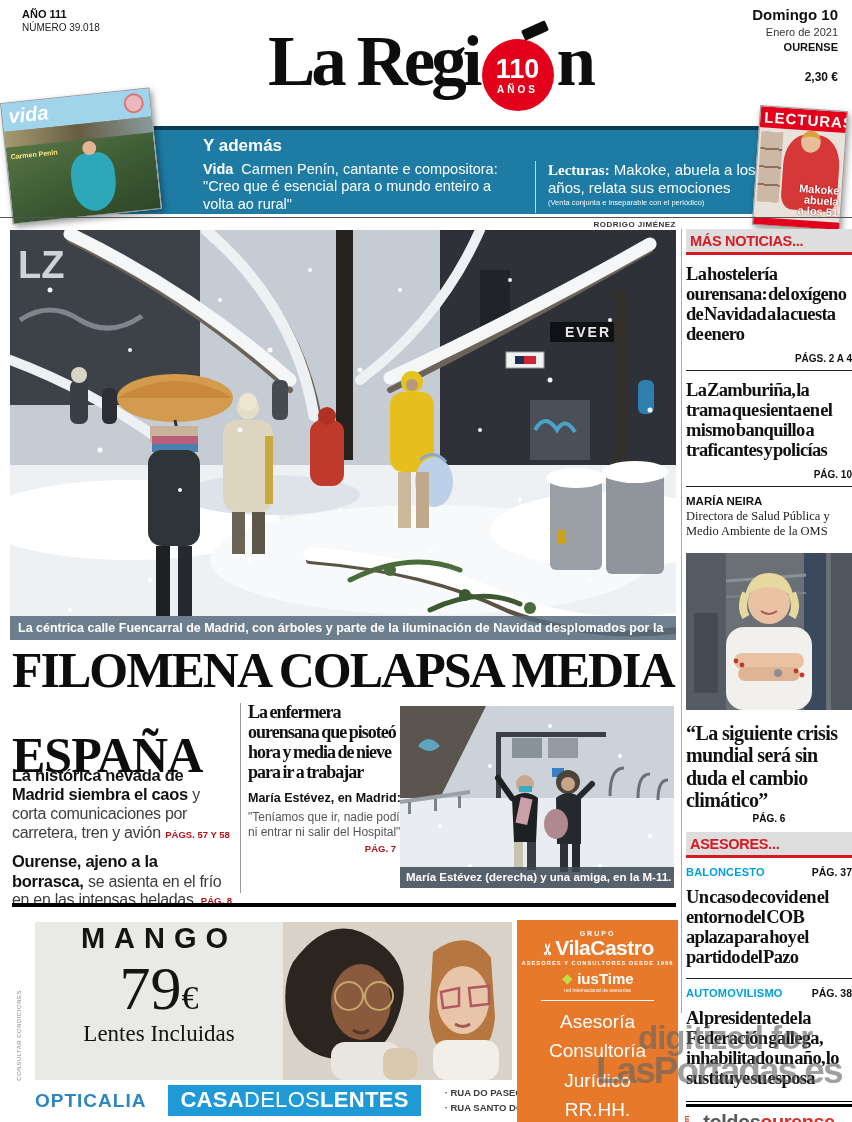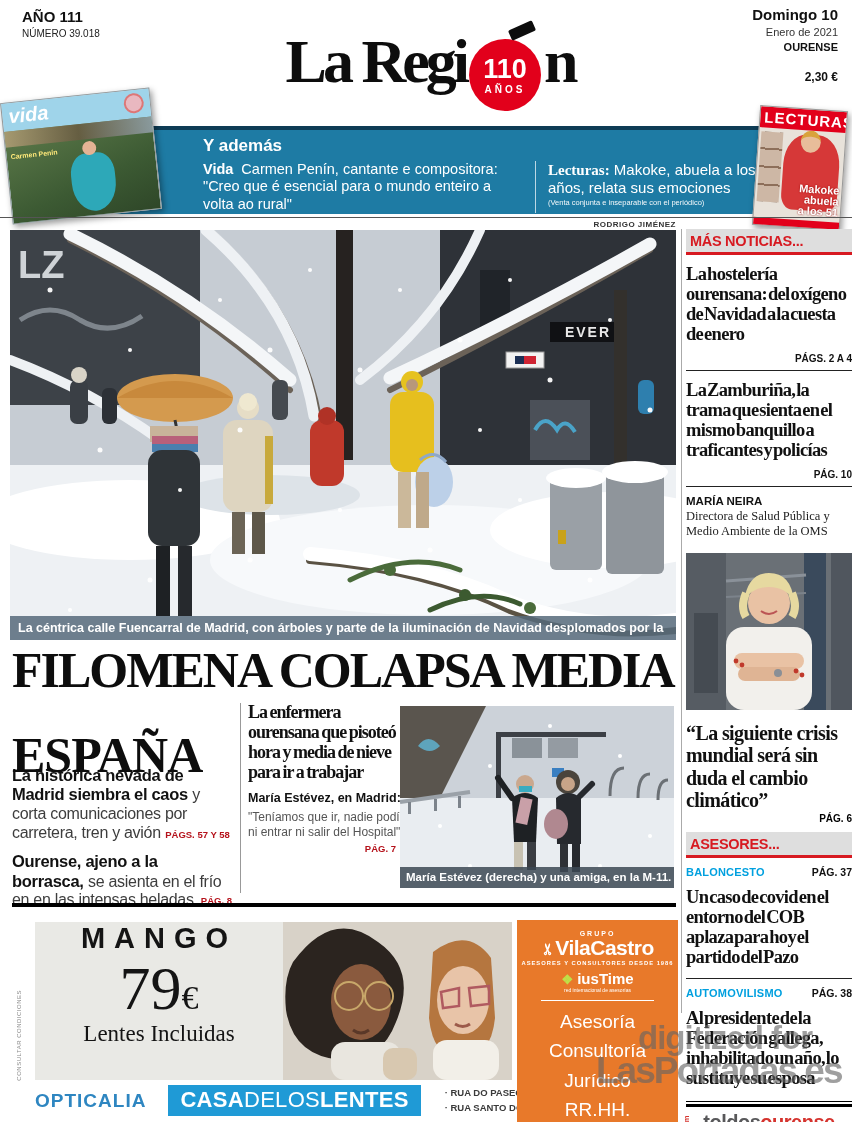--- a/index.html
+++ b/index.html
@@ -1,25 +1,25 @@
 <!DOCTYPE html>
 <html><head>
 <meta charset="utf-8">
 <style>
   * { margin:0; padding:0; box-sizing:border-box; }
   body { background:#777; font-family:"Liberation Sans", sans-serif; }
   #page { position:relative; width:852px; height:1122px; background:#fff; overflow:hidden; margin:0 auto; }
 
   
   .hdr-left { position:absolute; left:22px; top:7px; line-height:1.3; }
-  .hdr-left .b1 { font-size:15px; font-weight:800; color:#111; }
+  .hdr-left .b1 { font-size:11px; font-weight:800; color:#111; }
   .hdr-left .b2 { font-size:10px; color:#222; }
   .masthead { position:absolute; left:110px; top:0; width:640px; height:122px;
               display:flex; align-items:center; justify-content:center; }
-  .masthead .mh-txt { font-family:"Liberation Serif", serif; font-weight:700; font-size:62px;
+  .masthead .mh-txt { font-family:"Liberation Serif", serif; font-weight:700; font-size:71px;
               letter-spacing:-4px; color:#0d0d0d; line-height:1; }
   .mh-circle { position:relative; width:72px; height:72px; background:#e2001b; border-radius:50%;
               margin:0 3px; transform:translateY(14px); display:flex; flex-direction:column;
               align-items:center; justify-content:center; color:#fff; }
   .mh-circle .n110 { font-size:27px; font-weight:800; line-height:1; letter-spacing:0; }
   .mh-circle .anos { font-size:10px; font-weight:800; letter-spacing:3px; margin-top:1px; }
   .mh-accent { position:absolute; top:-14px; right:6px; width:26px; height:11px; background:#0d0d0d;
               transform:rotate(-24deg); border-radius:2px; }
   .hdr-right { position:absolute; right:14px; top:5px; text-align:right; line-height:1.35; }
   .hdr-right .day { font-size:15px; font-weight:800; color:#111; }
@@ -73,21 +73,21 @@
   .sb-redrule { height:3px; background:#d71a21; }
   .sb-h { font-family:"Liberation Serif", serif; font-weight:700; font-size:18.5px; line-height:1.08;
           letter-spacing:-.7px; word-spacing:-3px; color:#111; margin-top:10px; }
   .sb-page { text-align:right; font-size:10px; font-weight:800; color:#111; margin:8px 0 6px; }
   .sb-hr { border-top:1.5px solid #222; }
   .sb-name { font-size:11.5px; font-weight:800; color:#111; margin-top:8px; }
   .sb-role { font-family:"Liberation Serif", serif; font-size:12.5px; color:#222; line-height:1.2; margin-top:2px; }
   .sb-photo { width:166px; height:157px; margin-top:14px; }
   .sb-quote { font-family:"Liberation Serif", serif; font-weight:700; font-size:20px; line-height:1.12;
               letter-spacing:-.6px; color:#111; margin-top:8px; }
-  .sb-quote-page { text-align:right; font-size:10px; font-weight:800; margin:2px 0 8px; }
+  .sb-quote-page { text-align:center; font-size:10px; font-weight:800; margin:2px 0 8px; }
   .sb-sport-row { display:flex; justify-content:space-between; margin-top:8px; }
   .sb-cat { color:#00a0df; font-weight:800; font-size:11px; letter-spacing:.2px; }
   .sb-pg { color:#111; font-weight:800; font-size:10.5px; }
   .sb-dbl { border-top:1px solid #000; border-bottom:3px solid #000; height:6px; margin-top:12px; }
 
   
   .toldos { position:relative; height:98px; margin-top:4px; text-align:center; }
   .toldos .vert { position:absolute; left:-4px; top:4px; writing-mode:vertical-rl; transform:rotate(180deg);
                   font-size:7.5px; font-weight:800; color:#d5332e; letter-spacing:.5px; }
   .toldos .brand { font-size:20px; font-weight:800; letter-spacing:-.5px; margin-top:2px; }

